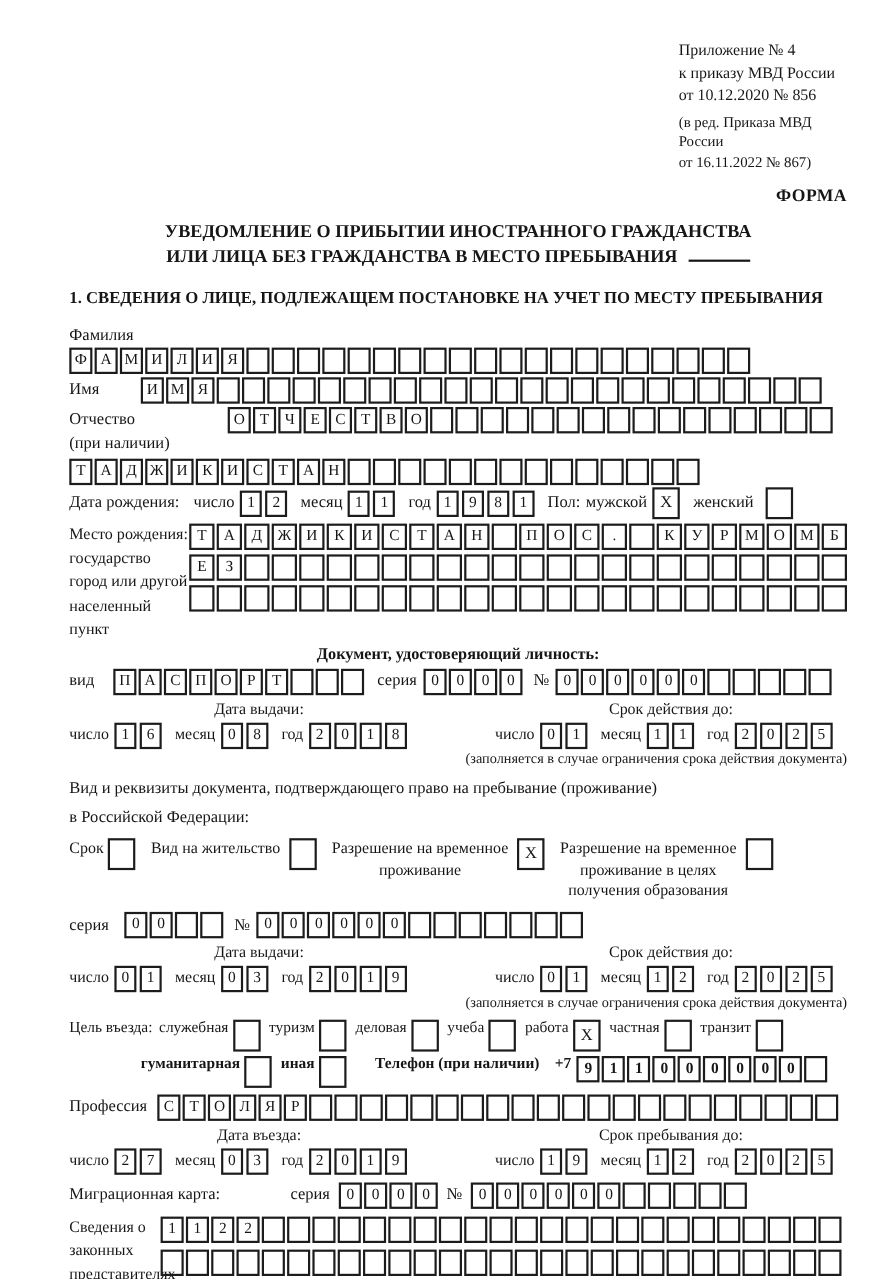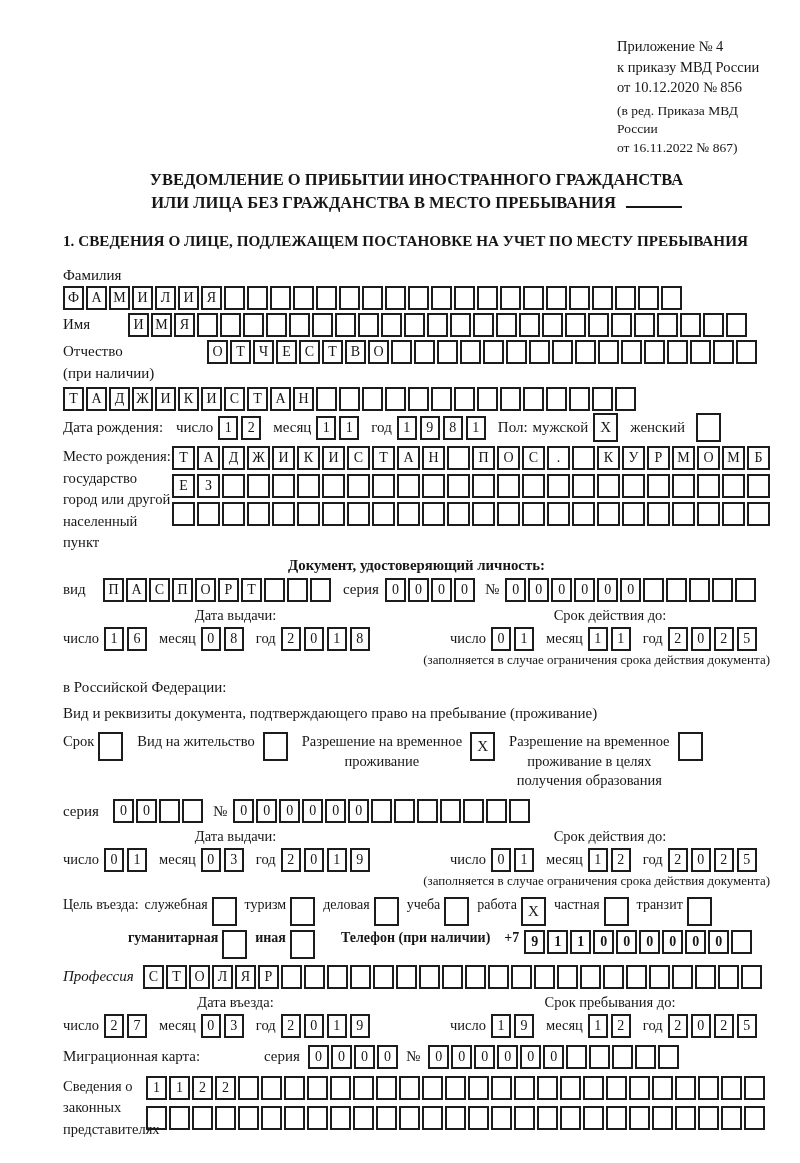--- a/index.html
+++ b/index.html
@@ -12,21 +12,21 @@
   .hdr { margin-left:554px; font-size:14.5px; line-height:1.42; }
   .hdr-rev { margin-left:554px; font-size:13.5px; line-height:1.38; margin-top:4px; }
   .forma { text-align:right; font-weight:bold; font-size:16px; margin-top:12px; letter-spacing:.4px; }
   .title { text-align:center; font-weight:bold; font-size:16.5px; margin-top:10px; line-height:1.42; }
   .blank-line { display:inline-block; width:56px; border-bottom:2.5px solid #161616; margin-left:10px; }
   .sec { font-weight:bold; font-size:15.2px; margin-top:18px; }
 
   
   .frow { display:flex; align-items:flex-start; margin-top:3px; }
   .lbl { font-size:15px; line-height:22px; flex-shrink:0; }
-  .w65 { width:65px; } .w144 { width:144px; } .w109 { width:109px; } .w80 { width:80px;font-style:italic; }
+  .w65 { width:65px; } .w144 { width:144px; } .w109 { width:109px; } .w80 { width:80px; }
   .boxes { display:flex; flex-wrap:nowrap; }
   .box {
     width:17px; height:20px; border:2px solid #1c1c1c; margin-right:2px;
     display:flex; align-items:center; justify-content:center; font-size:14px; flex-shrink:0;
   }
   .boxes-wide .box { width:19px; }
   .stack > .boxes { margin-bottom:4px; }
 
   
   .dates { display:flex; margin-top:5px; }
@@ -73,20 +73,21 @@
 
   <div class="hdr">
     <div>Приложение № 4</div>
     <div>к приказу МВД России</div>
     <div>от 10.12.2020 № 856</div>
   </div>
   <div class="hdr-rev">
     <div>(в ред. Приказа МВД России</div>
     <div>от 16.11.2022 № 867)</div>
   </div>
+  <div class="forma">ФОРМА</div>
 
   <div class="title">
     <div>УВЕДОМЛЕНИЕ О ПРИБЫТИИ ИНОСТРАННОГО ГРАЖДАНСТВА</div>
     <div><span>ИЛИ ЛИЦА БЕЗ ГРАЖДАНСТВА В МЕСТО ПРЕБЫВАНИЯ</span><span class="blank-line"></span></div>
   </div>
 
   <div class="sec">1. СВЕДЕНИЯ О ЛИЦЕ, ПОДЛЕЖАЩЕМ ПОСТАНОВКЕ НА УЧЕТ ПО МЕСТУ ПРЕБЫВАНИЯ</div>
 
   <div class="frow" style="margin-top:14px;flex-direction:column;">
     <span class="lbl w65">Фамилия</span>
@@ -412,22 +413,22 @@
             <span class="box">0</span>
             <span class="box">2</span>
             <span class="box">5</span>
           </span>
       </div>
     </div>
   </div>
   <div class="note-r">(заполняется в случае ограничения срока действия документа)</div>
 
   <div class="restext">
+    <div>Вид и реквизиты документа, подтверждающего право на пребывание (проживание)</div>
     <div>в Российской Федерации:</div>
-    <div>Вид и реквизиты документа, подтверждающего право на пребывание (проживание)</div>
   </div>
 
   <div class="permit-row">
     <span class="cl">Срок</span>
     <span class="cb" style="margin-left:4px;"></span>
     <span class="cl pgap">Вид на жительство</span>
     <span class="cb"></span>
     <span class="cl pgap">
       <span>Разрешение на временное</span><br>
       <span>проживание</span>

